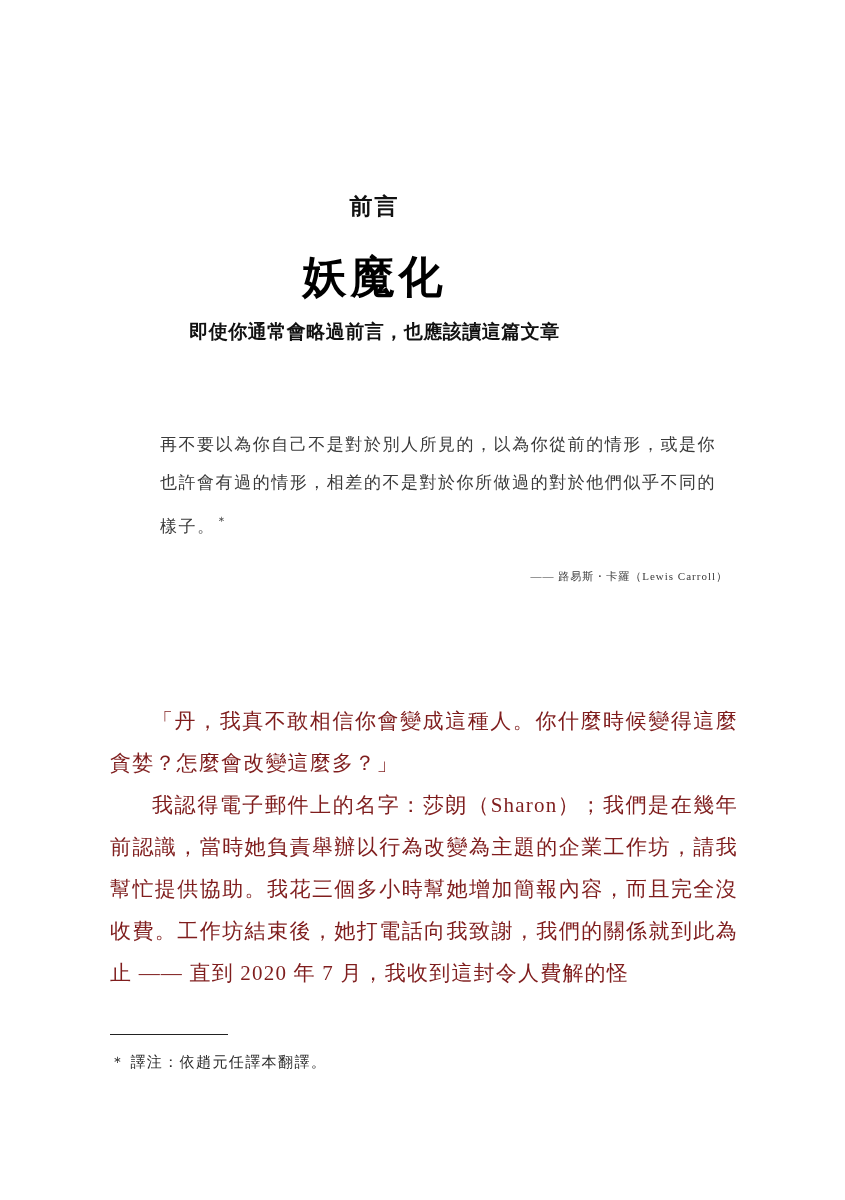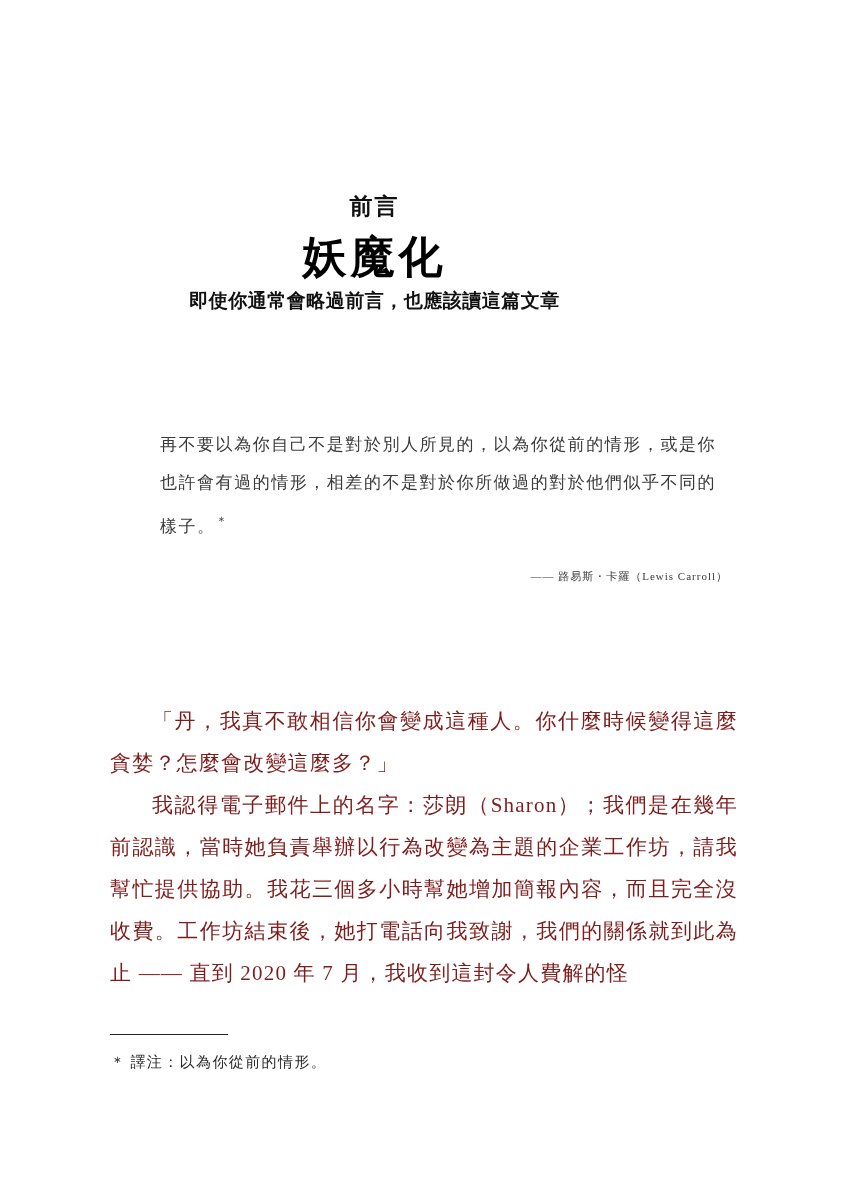--- a/index.html
+++ b/index.html
@@ -32,29 +32,29 @@
     text-align: center;
   }
   .chapter-kicker {
     font-size: 23px;
     letter-spacing: 2px;
     font-weight: 700;
     color: #111;
     line-height: 1.3;
   }
   .chapter-title {
-    margin-top: 8px;
+    margin-top: 28px;
     font-size: 44px;
     font-weight: 700;
     letter-spacing: 4px;
     color: #000;
     line-height: 1.25;
   }
   .chapter-subtitle {
-    margin-top: 3px;
+    margin-top: 14px;
     font-size: 19px;
     font-weight: 700;
     letter-spacing: 0.5px;
     color: #111;
     font-family: Liberation Serif, serif;
   }
 
   
   .epigraph {
     position: absolute;
@@ -148,16 +148,16 @@
     </div>
   </div>
 
   <div class="body-text">
     <p class="indent">「丹，我真不敢相信你會變成這種人。你什麼時候變得這麼貪婪？怎麼會改變這麼多？」</p>
     <p class="indent">我認得電子郵件上的名字：莎朗（Sharon）；我們是在幾年前認識，當時她負責舉辦以行為改變為主題的企業工作坊，請我幫忙提供協助。我花三個多小時幫她增加簡報內容，而且完全沒收費。工作坊結束後，她打電話向我致謝，我們的關係就到此為止 —— 直到 2020 年 7 月，我收到這封令人費解的怪</p>
   </div>
 
   <div class="footnote">
     <div class="footnote-rule"></div>
-    <div class="footnote-text"><span class="mark">＊</span><span>譯注：以為你從前的情形。</span></div>
+    <div class="footnote-text"><span class="mark">＊</span><span>譯注：依趙元任譯本翻譯。</span></div>
   </div>
 
 </div>
 
 </body></html>

